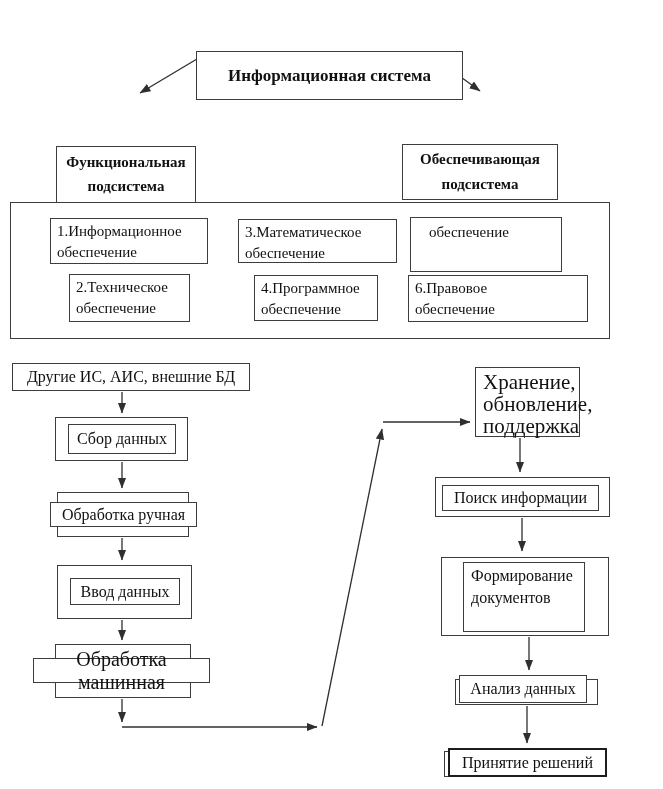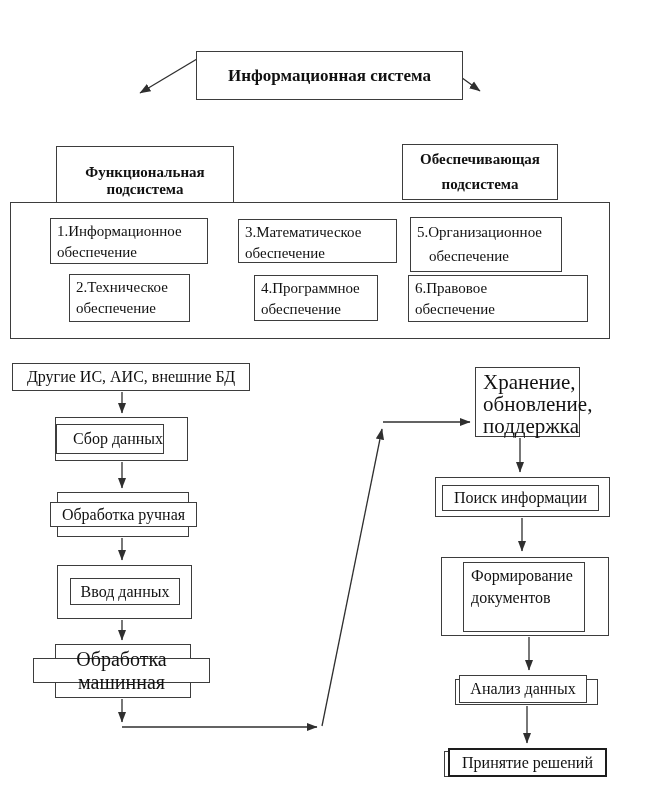--- a/index.html
+++ b/index.html
@@ -5,43 +5,43 @@
   html,body{margin:0;padding:0;background:#ffffff;}
   body{width:663px;height:789px;font-family:"Liberation Serif","DejaVu Serif",serif;color:#111;}
   .canvas{position:relative;width:663px;height:789px;background:#fff;overflow:hidden;}
   .wires{position:absolute;left:0;top:0;pointer-events:none;}
   .box{position:absolute;box-sizing:border-box;background:#fff;border:1.5px solid #3d3d3d;}
   .center{display:flex;align-items:center;justify-content:center;text-align:center;}
   .bold{font-weight:bold;margin-top:48px;}
 
   
   .node-top{left:196px;top:3px;width:267px;height:49px;font-size:17px;}
-  .node-func{left:56px;top:98px;width:178px;height:57px;font-size:15px;
+  .node-func{left:56px;top:98px;width:140px;height:57px;font-size:15px;
              display:flex;flex-direction:column;justify-content:space-between;
-             padding:17px 4px;text-align:center;}
+             padding:7px 4px;text-align:center;}
   .node-prov{left:402px;top:96px;width:156px;height:56px;font-size:15px;
              display:flex;flex-direction:column;justify-content:space-between;
              padding:6px 4px;text-align:center;}
 
   
   .container-box{left:10px;top:202px;width:600px;height:137px;}
   .sbox{font-size:15px;line-height:21px;padding:2px 6px;}
   .s1{left:39px;top:15px;width:158px;height:46px;}
   .s3{left:227px;top:16px;width:159px;height:44px;}
   .s5{left:399px;top:14px;width:152px;height:55px;line-height:24px;}
   .s5 .ind{padding-left:12px;}
   .s2{left:58px;top:71px;width:121px;height:48px;}
   .s4{left:243px;top:72px;width:124px;height:46px;}
   .s6{left:397px;top:72px;width:180px;height:47px;}
 
   
   .flow{font-size:16px;}
   .n-sources{left:12px;top:363px;width:238px;height:28px;}
   .n-collect-outer{left:55px;top:417px;width:133px;height:44px;}
-  .n-collect-inner{left:0;top:6px;width:108px;height:30px;justify-content:flex-end;}
+  .n-collect-inner{left:12px;top:6px;width:108px;height:30px;}
   .n-manual-back{left:57px;top:492px;width:132px;height:45px;}
   .n-manual-front{left:50px;top:502px;width:147px;height:25px;z-index:2;}
   .n-entry-outer{left:57px;top:565px;width:135px;height:54px;}
   .n-entry-inner{left:12px;top:12px;width:110px;height:27px;}
   .n-machine-back{left:55px;top:644px;width:136px;height:54px;}
   .n-machine-front{left:33px;top:658px;width:177px;height:25px;z-index:2;font-size:20px;}
   .n-storage{left:475px;top:367px;width:105px;height:70px;padding:3px 0 0 7px;line-height:22px;font-size:21px;}
   .n-search-outer{left:435px;top:477px;width:175px;height:40px;}
   .n-search-inner{left:6px;top:7px;width:157px;height:26px;}
   .n-form-outer{left:441px;top:557px;width:168px;height:79px;}
@@ -96,21 +96,20 @@
   <div class="box container-box">
     <div class="box sbox s1">
       <div>1.Информационное</div>
       <div>обеспечение</div>
     </div>
     <div class="box sbox s3">
       <div>3.Математическое</div>
       <div>обеспечение</div>
     </div>
     <div class="box sbox s5">
-      <div>5.Организационное</div>
       <div class="ind">обеспечение</div>
     </div>
     <div class="box sbox s2">
       <div>2.Техническое</div>
       <div>обеспечение</div>
     </div>
     <div class="box sbox s4">
       <div>4.Программное</div>
       <div>обеспечение</div>
     </div>

